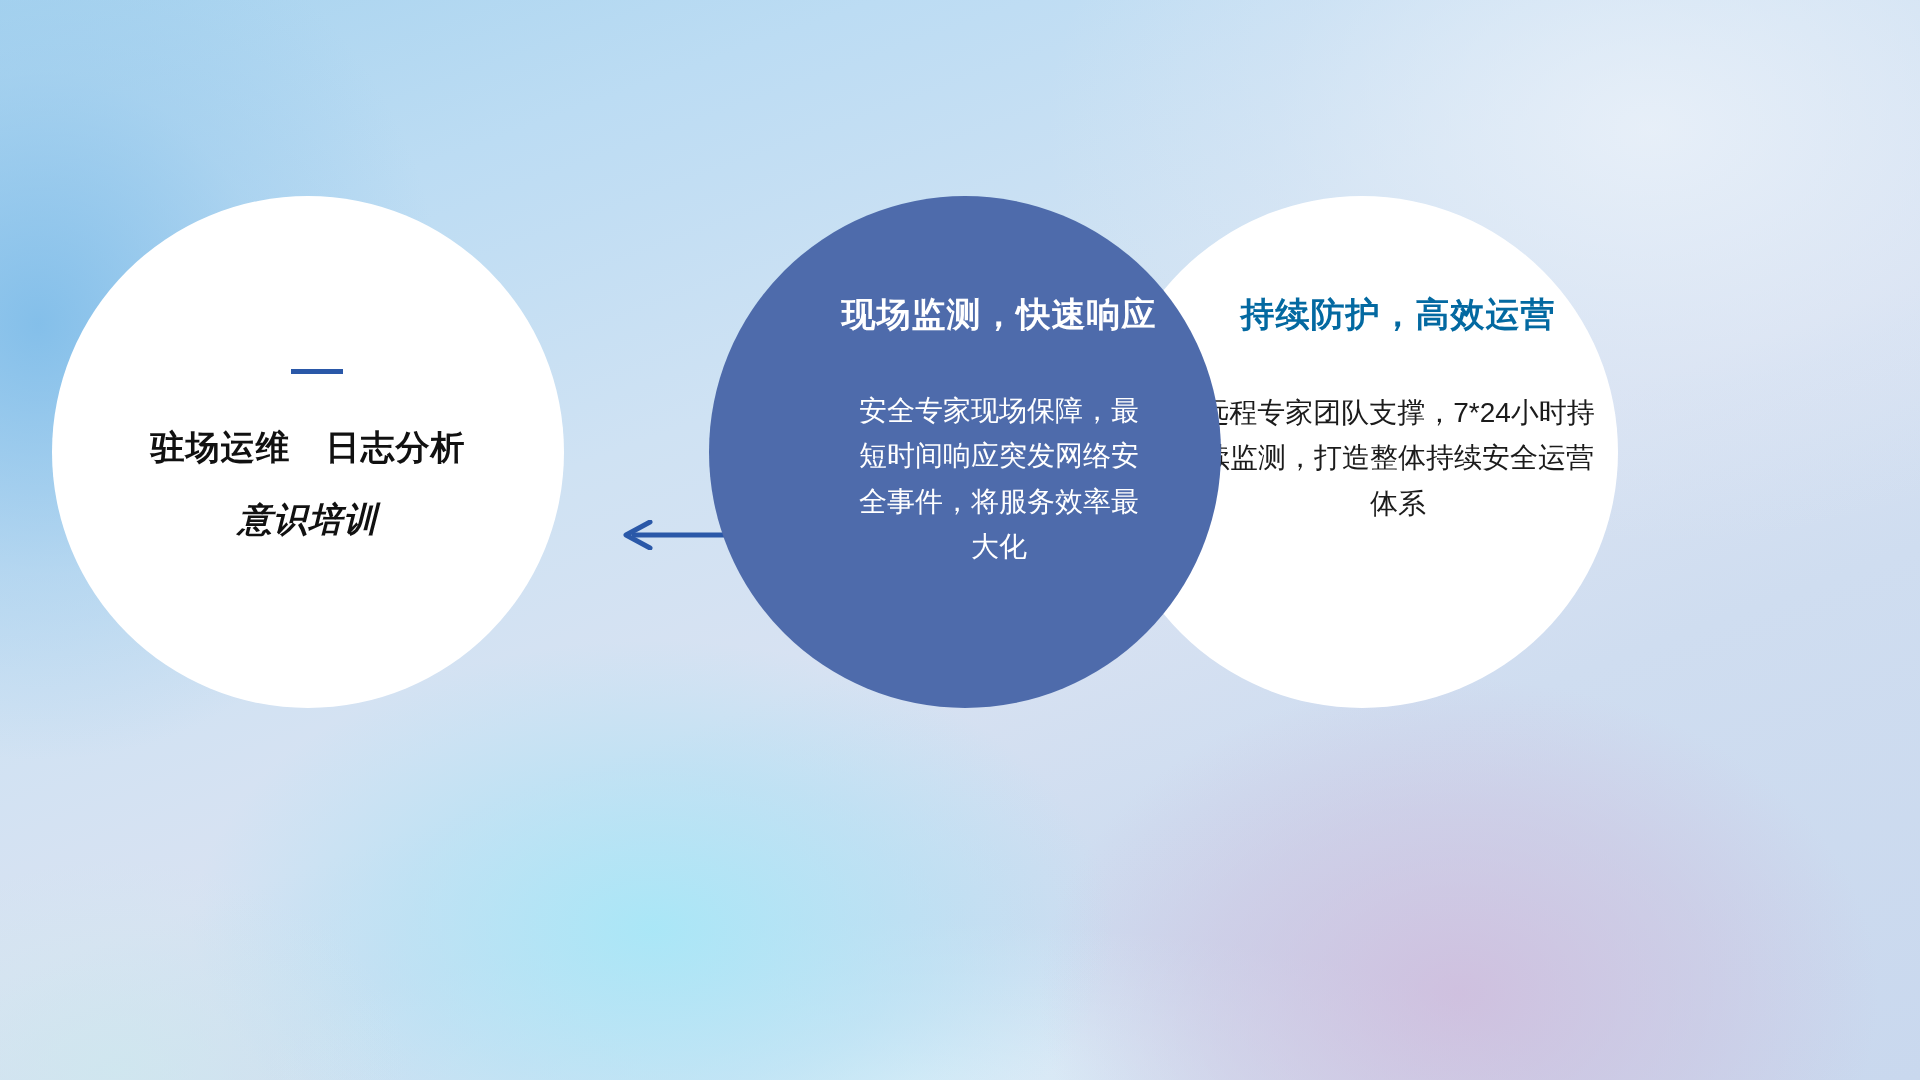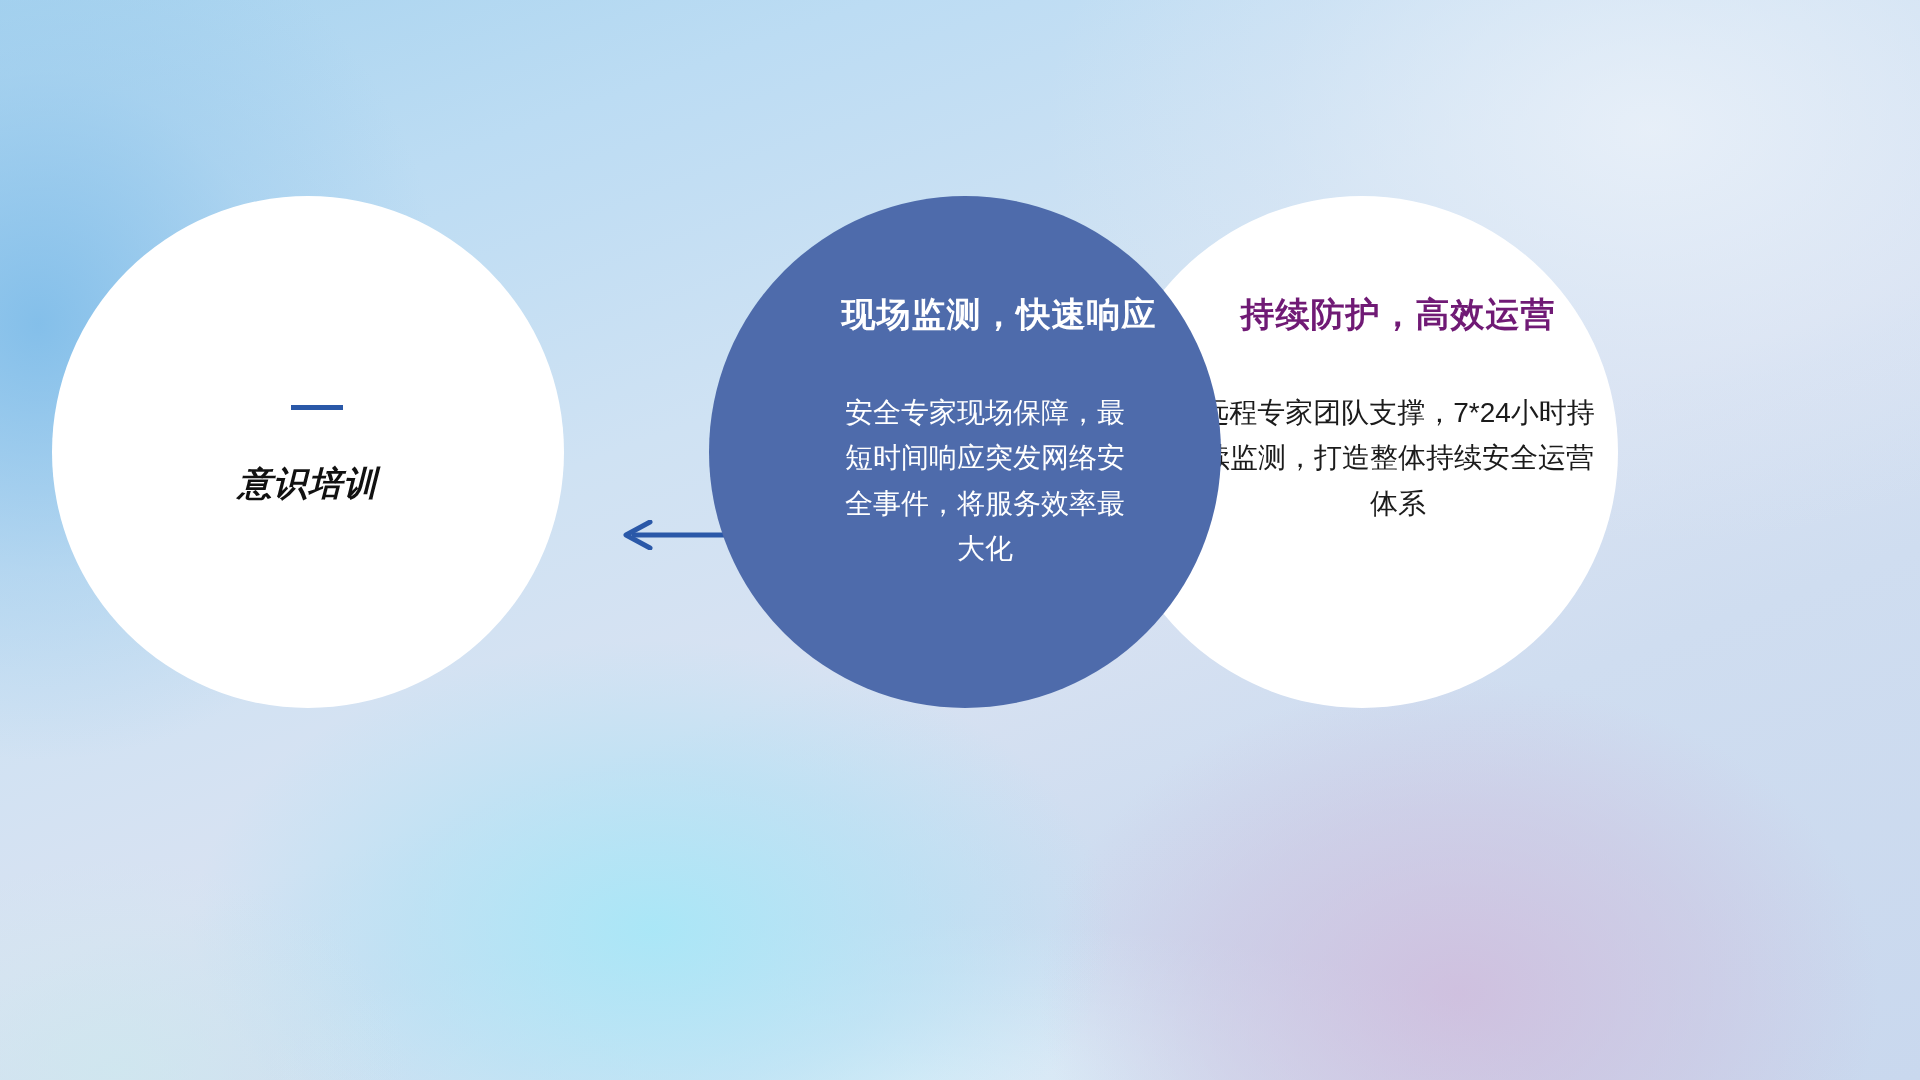--- a/index.html
+++ b/index.html
@@ -99,20 +99,21 @@
     top: 196px;
     width: 512px;
     height: 512px;
     background: #4e6bab;
     display: flex;
     flex-direction: column;
     align-items: center;
     justify-content: flex-start;
     padding-top: 96px;
     z-index: 3;
+    font-family: Liberation Mono, monospace;
   }
 
   #circle-right {
     left: 1106px;
     top: 196px;
     width: 512px;
     height: 512px;
     background: #ffffff;
     display: flex;
     flex-direction: column;
@@ -153,28 +154,28 @@
     position: relative;
     left: 34px;
   }
   #middle-body {
     font-size: 28px;
     color: #ffffff;
     line-height: 1.62;
     width: 300px;
     text-align: center;
     position: relative;
-    left: 20px;
+    left: 34px;
   }
 
   
   #right-title {
     font-size: 34px;
     font-weight: bold;
-    color: #701a75;
+    color: #0369a1;
     letter-spacing: 1px;
     white-space: nowrap;
     margin-bottom: 52px;
     position: relative;
     left: 36px;
   }
   #right-body {
     font-size: 28px;
     color: #1b1b1b;
     line-height: 1.62;
@@ -207,20 +208,21 @@
   <div class="bg-layer bg-blob-1"></div>
   <div class="bg-layer bg-blob-5"></div>
 
   <svg id="arrow" viewBox="0 0 276 30">
     <line x1="276" y1="15" x2="22" y2="15" stroke="#2a58a8" stroke-width="5"></line>
     <polyline points="40,2 16,15 40,28" fill="none" stroke="#2a58a8" stroke-width="5" stroke-linecap="round" stroke-linejoin="round"></polyline>
   </svg>
 
   <div class="circle" id="circle-left">
     <div id="left-divider"></div>
+    <div class="left-line">驻场运维　日志分析</div>
     <div class="left-line last">意识培训</div>
   </div>
 
   <div class="circle" id="circle-right">
     <div id="right-title">持续防护，高效运营</div>
     <div id="right-body">远程专家团队支撑，7*24小时持续监测，打造整体持续安全运营体系</div>
   </div>
 
   <div class="circle" id="circle-middle">
     <div id="middle-title">现场监测，快速响应</div>

